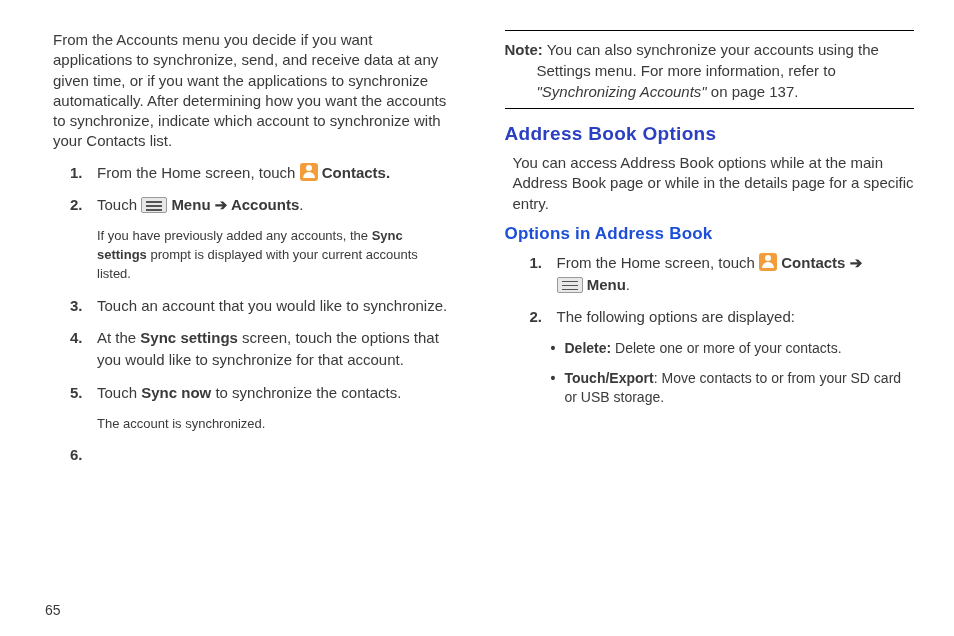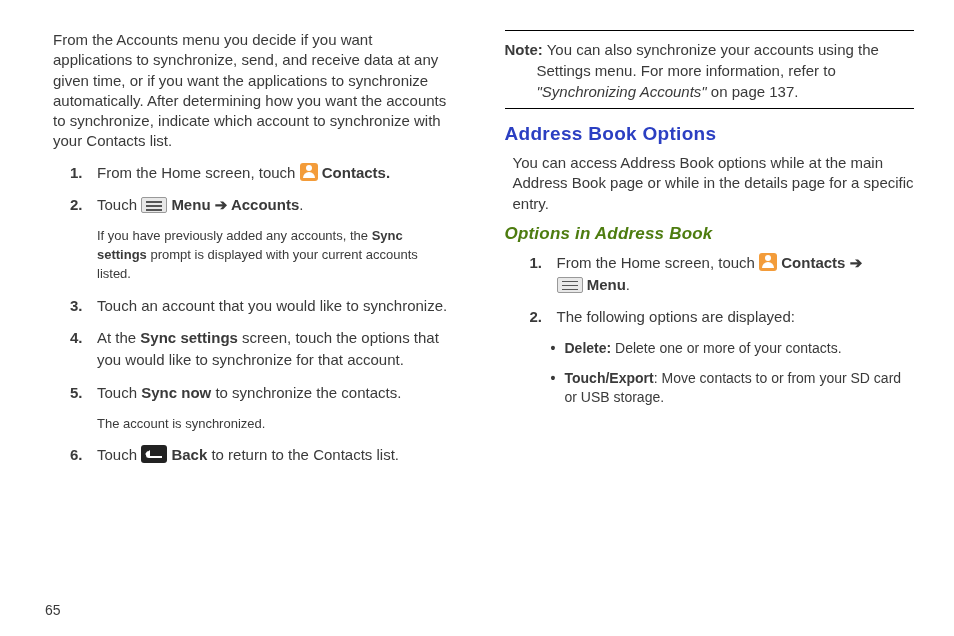--- a/index.html
+++ b/index.html
@@ -20,23 +20,22 @@
       font-weight: 900;
       font-size: 19px;
       color: #2b3fc2;
       margin-bottom: 8px;
       letter-spacing: 0.3px;
       font-stretch: condensed;
     }
     .sub-heading {
       font-family: Arial, Helvetica, sans-serif;
       font-weight: 900;
-      font-style: italic;
       font-size: 17px;
-      color: #4d7c0f;
+      color: #1d4ed8;
       margin-top: 6px;
       margin-bottom: 8px;
       letter-spacing: 0.2px;
     }
     .body-text {
       font-size: 15px;
       line-height: 1.35;
       color: #3a3a3a;
       margin-bottom: 10px;
       padding-left: 8px;
@@ -210,23 +209,20 @@
     </li>
     <li>
       <span class="num">5.</span>
       <span><span>Touch </span><span class="bold">Sync now</span><span> to synchronize the contacts.</span></span>
     </li>
   </ol>
   <div class="extra-para">The account is synchronized.</div>
   <ol>
     <li>
       <span class="num">6.</span>
-      <span><span>Touch </span>
-      <span class="icon icon-back"></span>
-      <span class="bold"> <span>Back</span></span><span> to return to the Contacts list.</span></span>
     </li>
   </ol>
 </div>
 
 <div class="col">
   <hr class="hr-top">
   <div class="note-text">
     <span class="bold">Note:</span><span> You can also synchronize your accounts using the Settings menu. For more information, refer to </span><span class="italic">"Synchronizing Accounts"</span><span> on page 137.</span>
   </div>
   <hr class="hr-bot">

